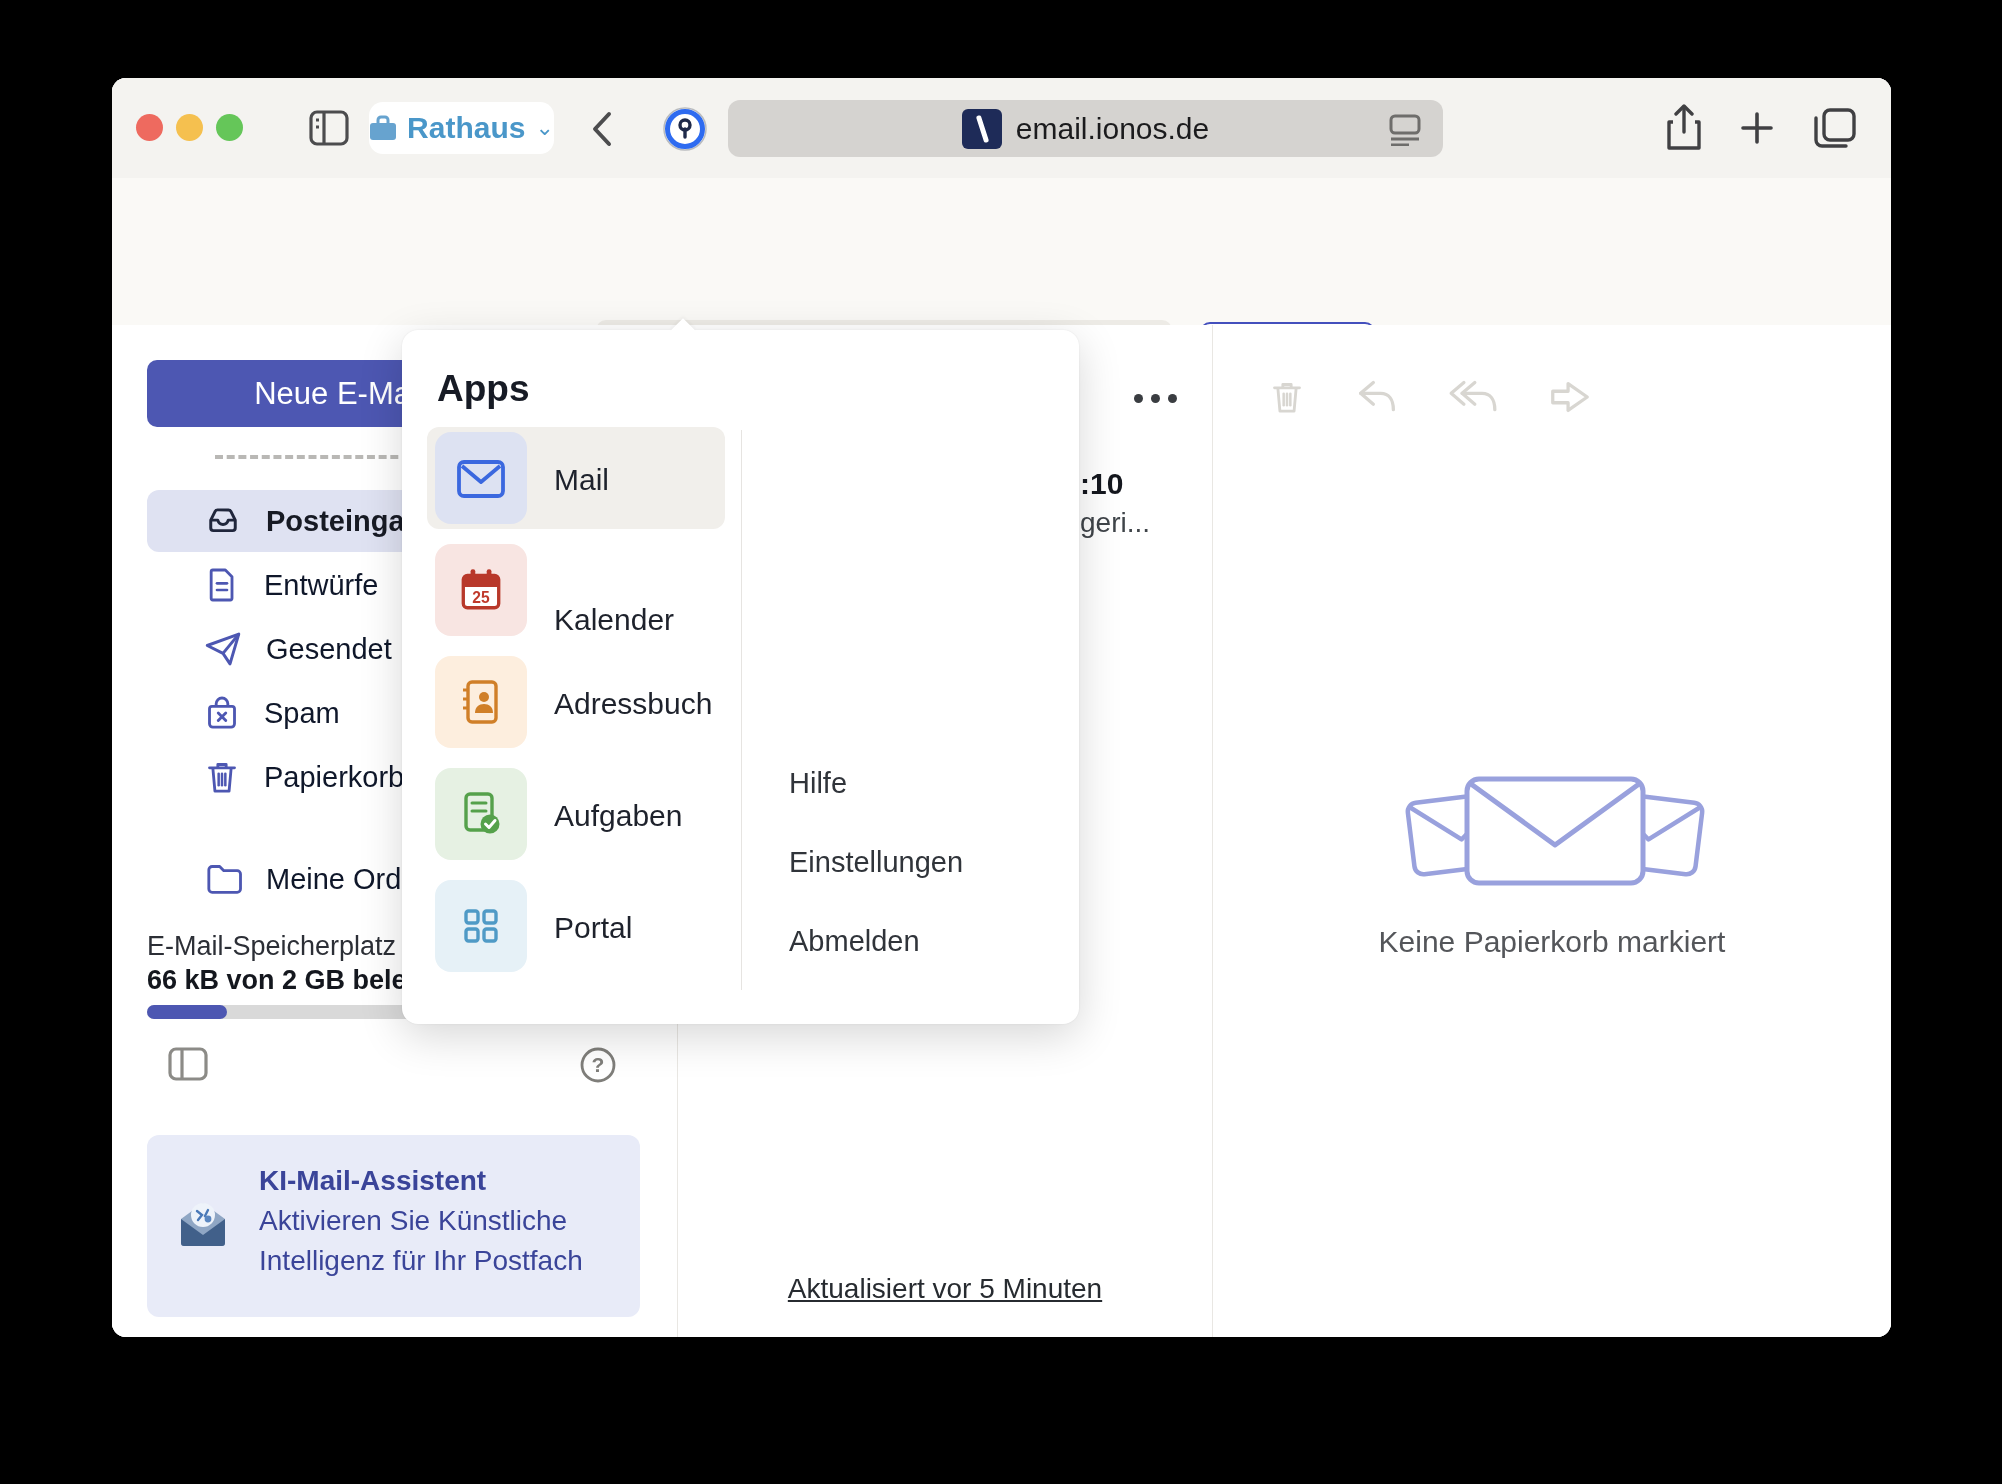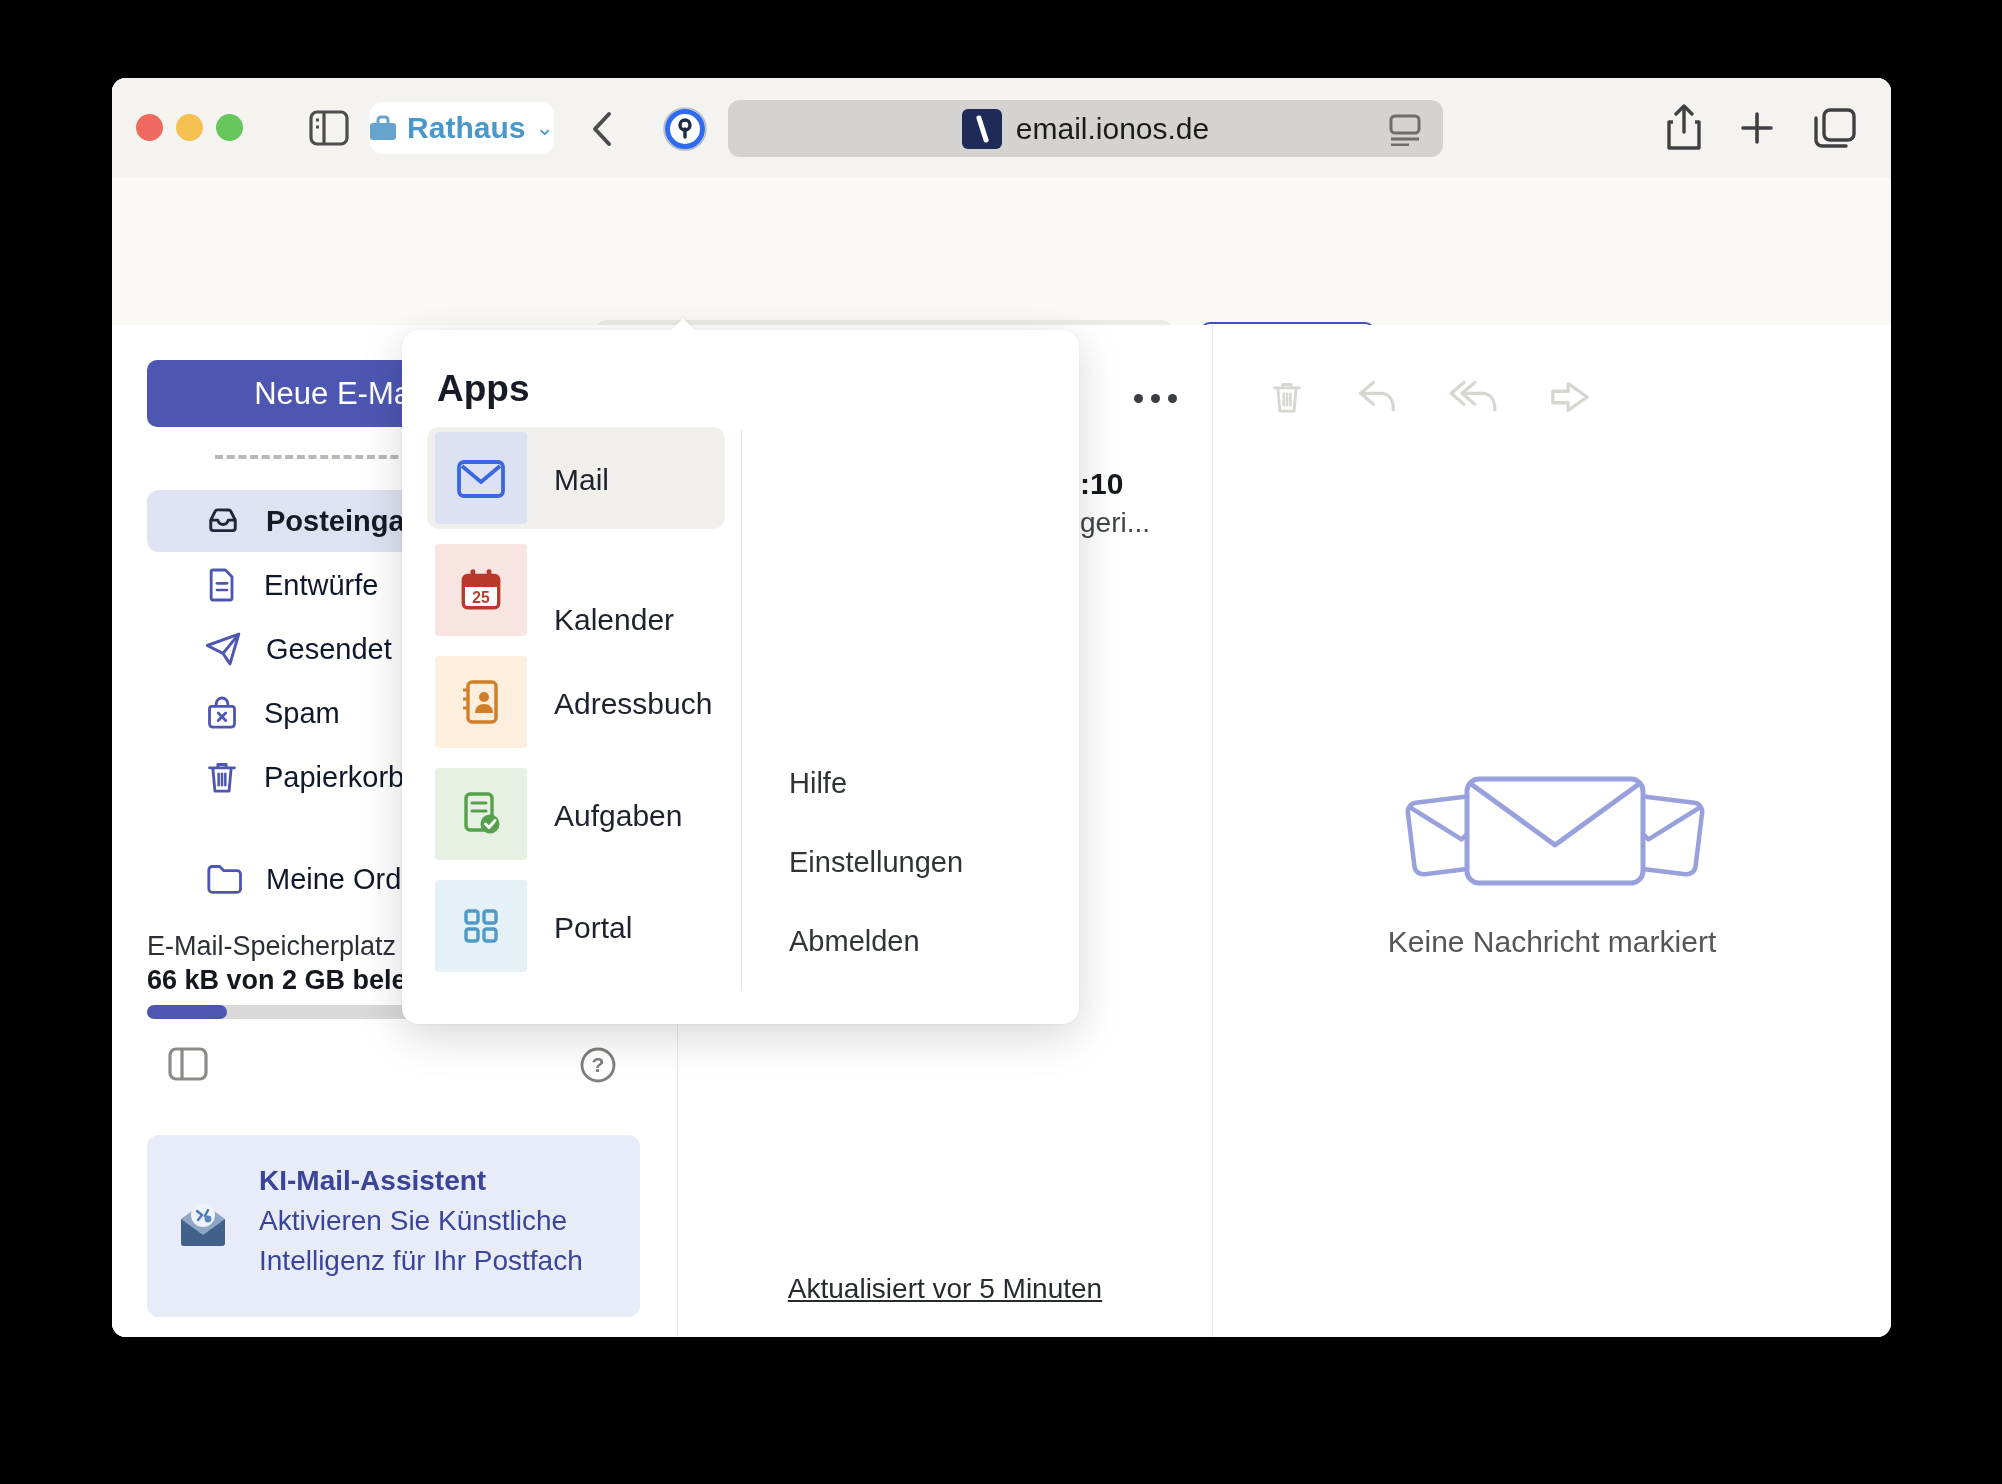--- a/index.html
+++ b/index.html
@@ -76,21 +76,21 @@
   .empty-caption{position:absolute;left:1240px;top:600px;width:400px;text-align:center;
                  font-size:30px;color:#54565a;}
 
   
   .appspanel{position:absolute;left:290px;top:5px;width:677px;height:694px;background:#fff;
              border-radius:16px;box-shadow:0 12px 44px rgba(0,0,0,.16),0 0 2px rgba(0,0,0,.08);z-index:50;}
   .appspanel .caret{position:absolute;left:272px;top:-8px;width:18px;height:18px;background:#fff;
                     transform:rotate(45deg);box-shadow:-2px -2px 3px rgba(0,0,0,.03);}
   .appspanel .title{position:absolute;left:35px;top:38px;font-size:37px;font-weight:700;color:#171b25;}
   .approw-sel{position:absolute;left:25px;top:97px;width:298px;height:102px;background:#f1efeb;border-radius:12px;}
-  .tile{position:absolute;left:33px;width:92px;height:92px;border-radius:4px;display:flex;
+  .tile{position:absolute;left:33px;width:92px;height:92px;border-radius:16px;display:flex;
         align-items:center;justify-content:center;}
   .applabel{position:absolute;left:152px;width:200px;font-size:30px;color:#1e222c;}
   .vdivider{position:absolute;left:339px;top:100px;width:1px;height:560px;background:#e6e4e1;}
   .plink{position:absolute;left:387px;font-size:29px;color:#30343a;cursor:default;}
 
   svg{display:block;}
 </style>
 </head>
 <body>
 
@@ -384,21 +384,21 @@
               <polyline points="9,26 56,64 103,26" fill="none" stroke="#99a1dd" stroke-width="4.5" stroke-linejoin="round"></polyline>
             </g>
             <g transform="rotate(7 240 60)">
               <rect x="194" y="22" width="100" height="72" rx="9" fill="#fff" stroke="#99a1dd" stroke-width="4.5"></rect>
               <polyline points="197,26 244,64 291,26" fill="none" stroke="#99a1dd" stroke-width="4.5" stroke-linejoin="round"></polyline>
             </g>
             <rect x="62" y="4" width="176" height="104" rx="12" fill="#fff" stroke="#99a1dd" stroke-width="5"></rect>
             <polyline points="66,9 150,70 234,9" fill="none" stroke="#99a1dd" stroke-width="5" stroke-linejoin="round"></polyline>
           </svg>
         </div>
-        <div class="empty-caption">Keine Nachricht markiert</div>
+        <div class="empty-caption">Keine Papierkorb markiert</div>
 
         <div class="appspanel">
           <div class="caret"></div>
           <div class="title">Apps</div>
 
           <div class="approw-sel"></div>
 
           <div class="tile" style="top:102px;background:#dde2f2;">
             <svg width="52" height="44" viewBox="0 0 52 44">
               <rect x="4" y="6" width="44" height="34" rx="5" fill="none" stroke="#3b68df" stroke-width="3.8"></rect>

